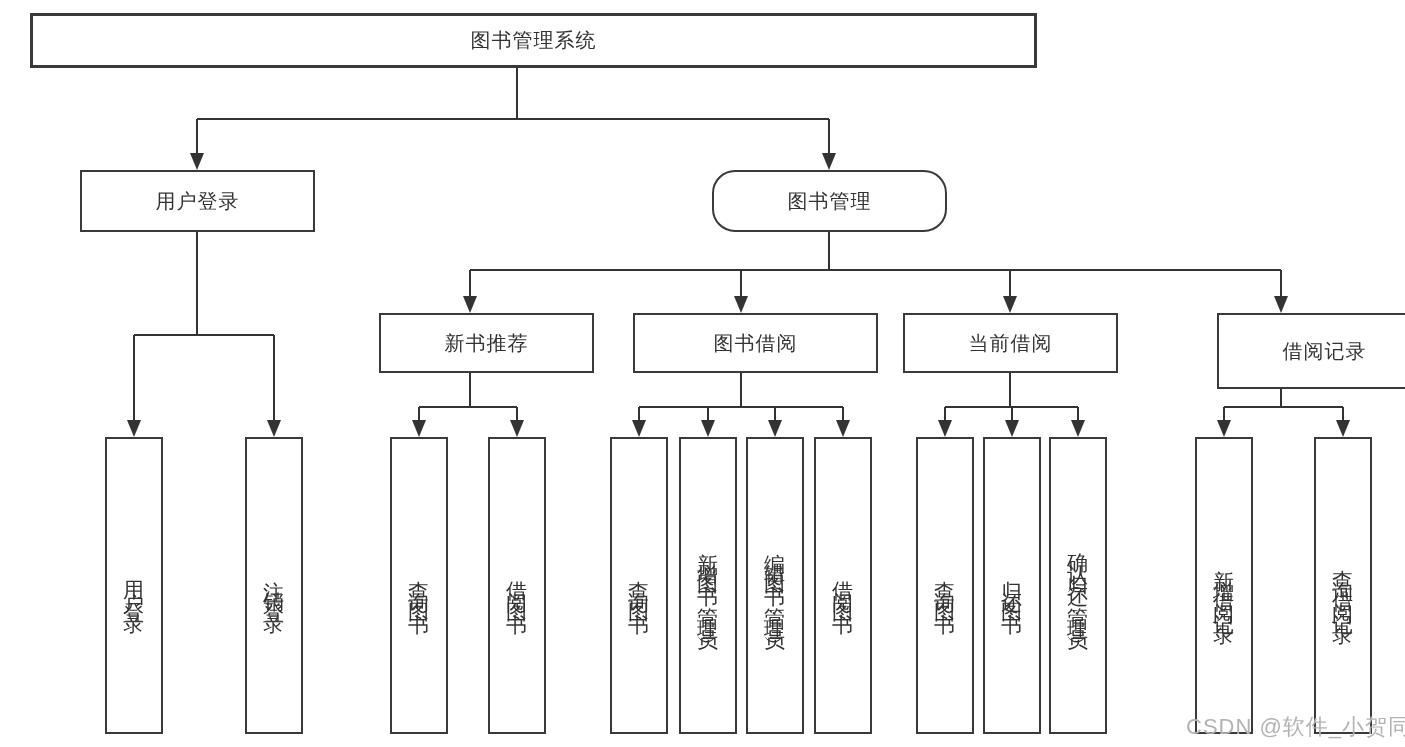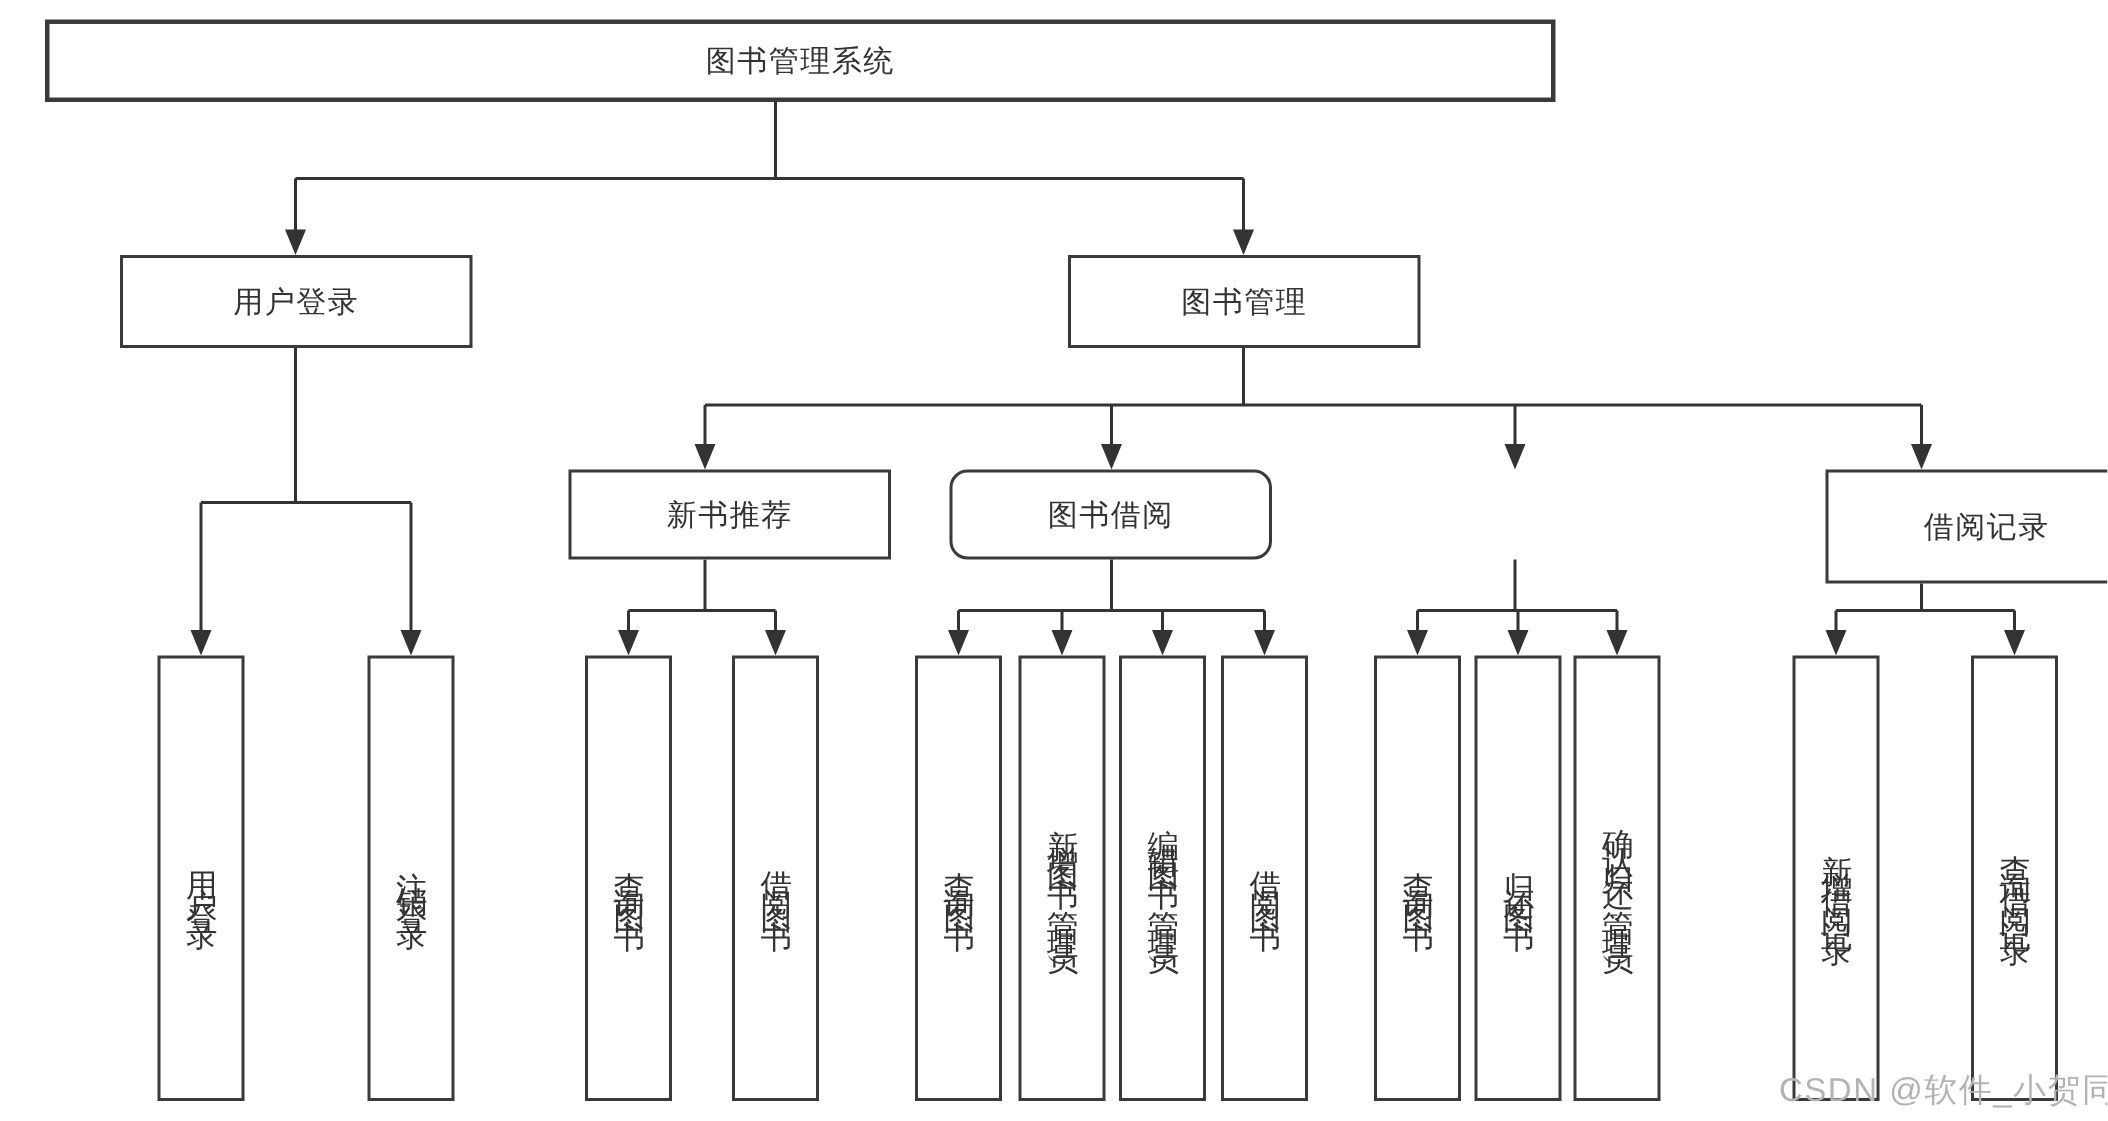--- a/index.html
+++ b/index.html
@@ -78,29 +78,32 @@
     </g>
   </svg>
 
   <div class="node root" style="left:30px;top:13px;width:1007px;height:55px;">
     <span>图书管理系统</span>
   </div>
 
   <div class="node" style="left:80px;top:170px;width:235px;height:62px;">
     <span>用户登录</span>
   </div>
-  <div class="node" style="left:712px;top:170px;width:235px;height:62px;">
+  <div class="node" style="left:712px;top:170px;width:235px;height:62px;border-radius:23px;">
     <span>图书管理</span>
   </div>
 
   <div class="node" style="left:363px;top:313px;width:215px;height:60px;margin-left:16px;">
     <span>新书推荐</span>
   </div>
-  <div class="node" style="left:633px;top:313px;width:215px;height:60px;border-radius:12px;">
+  <div class="node" style="left:633px;top:313px;width:245px;height:60px;">
     <span>图书借阅</span>
+  </div>
+  <div class="node" style="left:903px;top:313px;width:215px;height:60px;">
+    <span>当前借阅</span>
   </div>
   <div class="node" style="left:1217px;top:313px;width:215px;height:76px;">
     <span>借阅记录</span>
   </div>
 
   <div class="node" style="left:105px;top:437px;width:58px;height:297px;">
     <span class="vtext">用户登录</span>
   </div>
   <div class="node" style="left:245px;top:437px;width:58px;height:297px;">
     <span class="vtext">注销登录</span>

